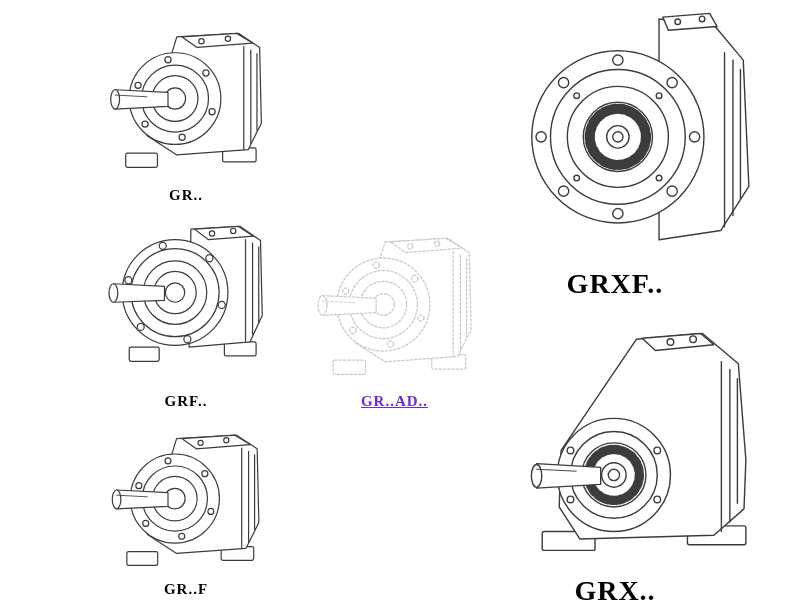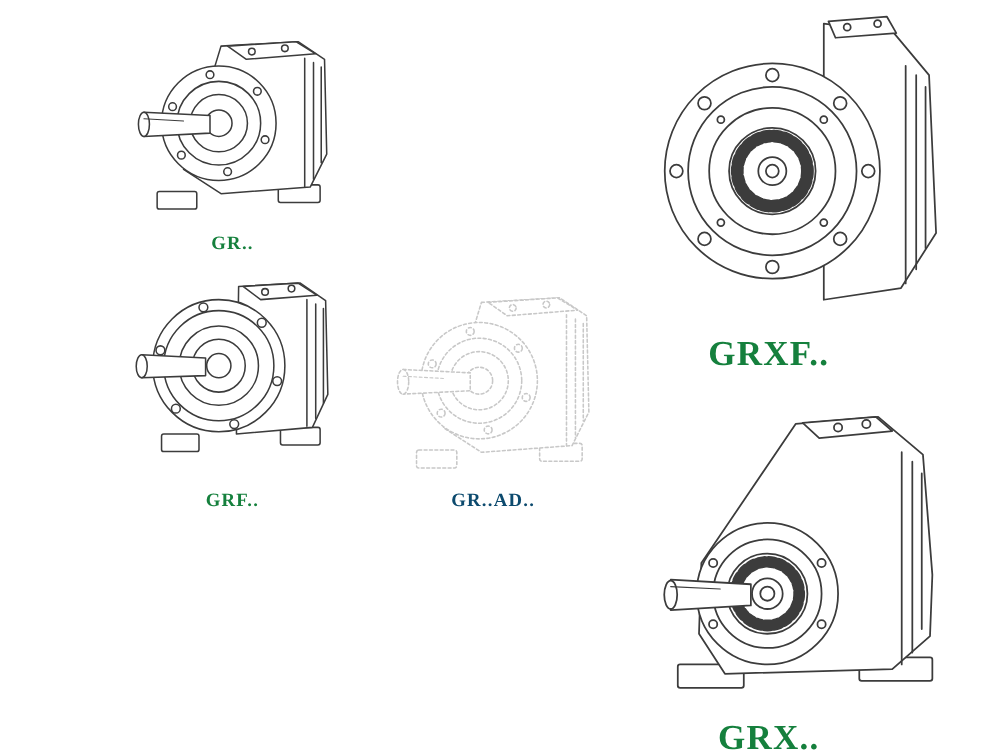--- a/index.html
+++ b/index.html
@@ -6,26 +6,26 @@
   .canvas{
     position:relative;width:800px;height:600px;background:#ffffff;overflow:hidden;
     font-family:"Liberation Serif","DejaVu Serif",serif;
   }
   .cell{
     position:absolute;margin:0;display:flex;flex-direction:column;
     align-items:center;justify-content:flex-end;color:#3c3c3c;
   }
   .cell svg{display:block;flex:0 0 auto;}
   .cell figcaption{
-    margin-top:2px;font-weight:700;color:#15803d;letter-spacing:1px;
+    margin-top:2px;font-weight:700;color:#000000;letter-spacing:1px;
     font-size:15px;white-space:nowrap;
   }
   .col3 figcaption{font-size:28px;transform:translateX(-30px);}
   .light{color:#c8c8c8;}
-  .light figcaption{color:#0c4a6e;}
+  .light figcaption{color:#6d28d9;text-decoration:underline;}
   .light svg{stroke-dasharray:2.6 2.2;}
   
   #cell-gr  {left:88px; top:4px;  width:196px;height:200px;}
   #cell-grz {left:292px;top:4px;  width:200px;height:202px;}
   #cell-grxf{left:502px;top:0px;  width:286px;height:300px;}
   #cell-grf {left:88px; top:206px;width:196px;height:204px;gap:12px;}
   #cell-grad{left:292px;top:208px;width:205px;height:202px;}
   #cell-grff{left:88px; top:412px;width:196px;height:186px;}
   #cell-gram{left:292px;top:412px;width:205px;height:186px;}
   #cell-grx {left:502px;top:309px;width:286px;height:298px;}
@@ -165,20 +165,26 @@
     <figcaption>GRF..</figcaption>
   </figure>
 
   <figure class="cell light" id="cell-grad">
     <svg width="188" height="172" viewBox="0 0 210 185">
         <use href="#sym-helical"></use>
       </svg>
     <figcaption>GR..AD..</figcaption>
   </figure>
 
+  <figure class="cell" id="cell-grff">
+    <svg width="180" height="160" viewBox="0 0 210 185">
+        <use href="#sym-helical"></use>
+      </svg>
+    <figcaption>GR..F</figcaption>
+  </figure>
 
 
   <figure class="cell col3" id="cell-grx">
     <svg width="262" height="264" viewBox="0 0 270 280">
         <use href="#sym-big"></use>
       </svg>
     <figcaption>GRX..</figcaption>
   </figure>
 
 </div>

